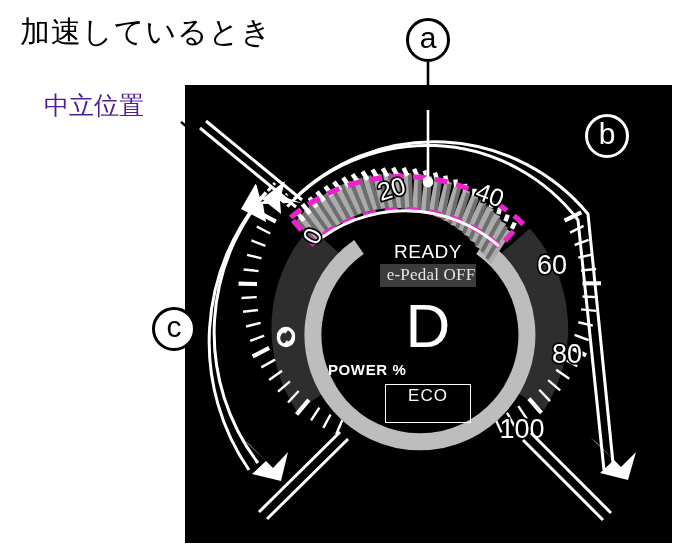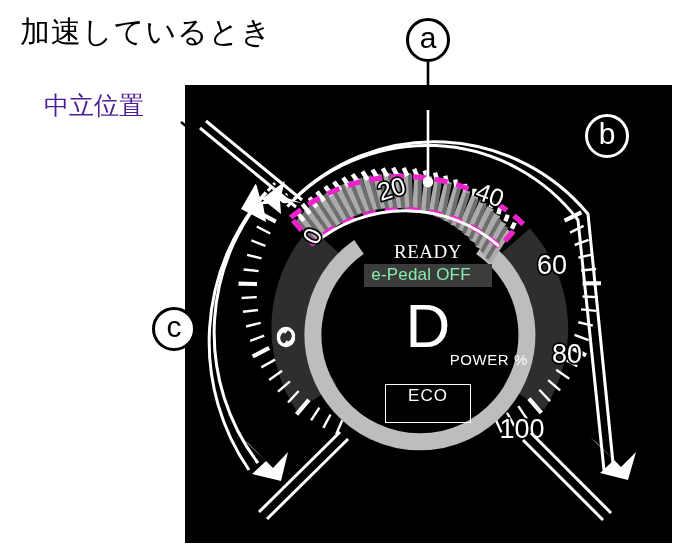--- a/index.html
+++ b/index.html
@@ -28,36 +28,36 @@
     background:#000000;
   }
 
   
   svg.layer{position:absolute;left:0;top:0;width:686px;height:556px;overflow:visible;}
 
   
   .readout{position:absolute;left:0;top:0;width:686px;height:556px;pointer-events:none;}
   .t-ready{
     position:absolute;width:200px;text-align:center;left:328px;top:241px;
-    color:#ffffff;font-size:19px;font-weight:400;letter-spacing:0.5px;font-family:Liberation Serif, serif;
+    color:#ffffff;font-size:19px;font-weight:400;letter-spacing:0.5px;
   }
   .t-epedal{
     position:absolute;left:328px;top:264px;width:200px;text-align:center;
   }
   .t-epedal span{
-    display:inline-block;background:#3c3c3c;color:#86efac;
-    font-size:17px;padding:1px 21px 2px 7px;letter-spacing:0.2px;
+    display:inline-block;background:#3c3c3c;color:#e5e5e5;
+    font-size:17px;padding:1px 1px 2px 7px;letter-spacing:0.2px;font-family:Liberation Serif, serif;
   }
   .t-gear{
     position:absolute;left:328px;top:295px;width:200px;text-align:center;
     color:#ffffff;font-size:62px;font-weight:400;line-height:62px;
   }
   .t-power{
-    position:absolute;left:328px;top:351px;width:200px;text-align:right;
-    color:#ffffff;font-size:15px;font-weight:normal;letter-spacing:0.6px;
+    position:absolute;left:328px;top:361px;width:200px;text-align:left;
+    color:#ffffff;font-size:15px;font-weight:bold;letter-spacing:0.6px;
   }
   .t-eco{
     position:absolute;left:328px;top:384px;width:200px;text-align:center;
   }
   .t-eco span{
     display:inline-block;border:1.6px solid #ffffff;color:#ffffff;
     font-size:17px;padding:1px 22px 16px 22px;letter-spacing:1px;
   }
 
   

